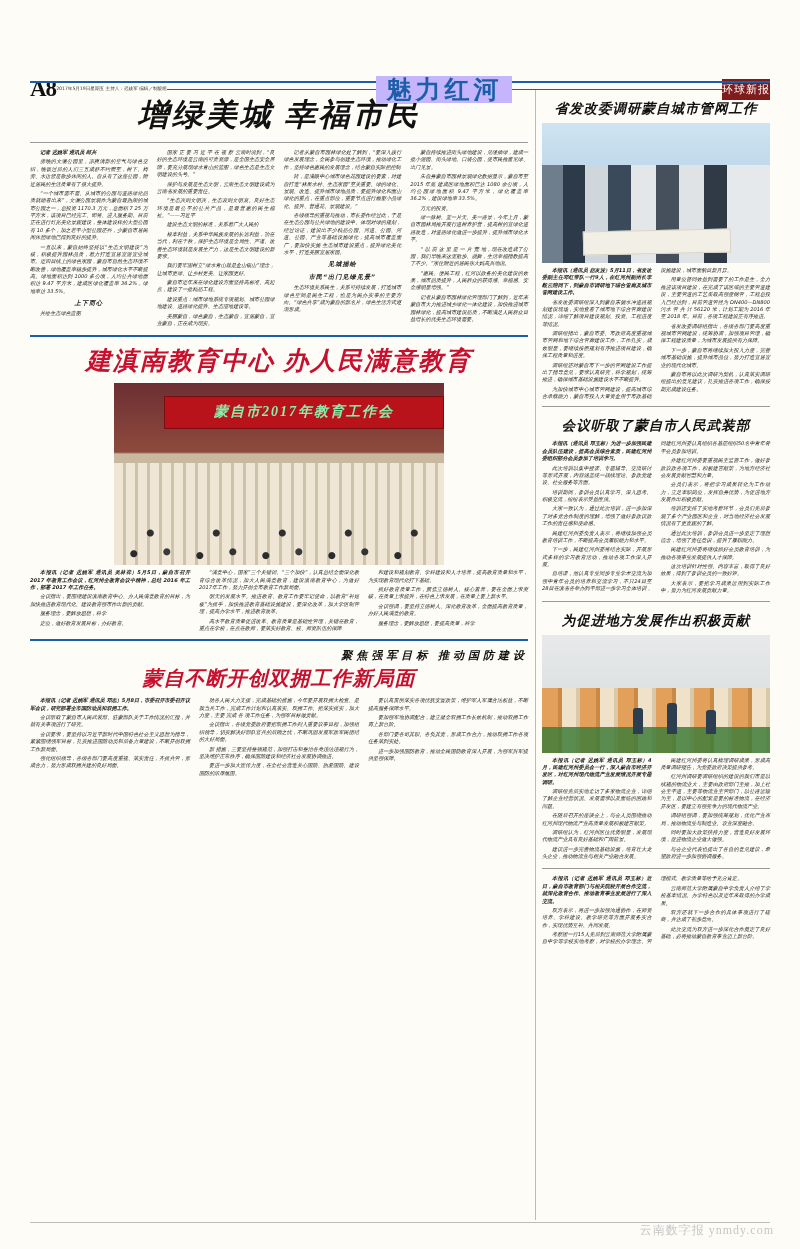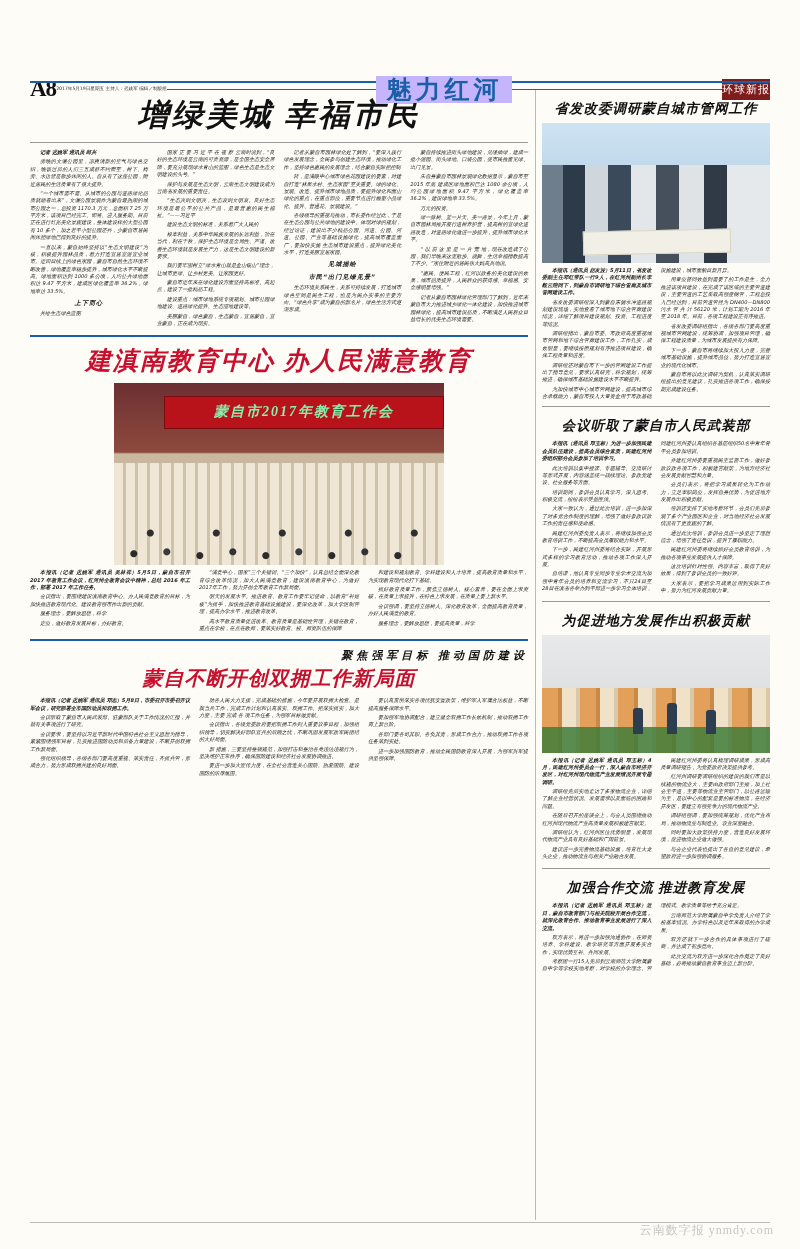--- a/index.html
+++ b/index.html
@@ -285,21 +285,20 @@
           <p>红河州调研要调研组织的建设的我们市是以线规的物流业大，主要由政府部门主推，加上社会主干道，主要等物流业主管部门，以公路运输为主，是以中心的配套是要的标准物流，在经济开发区，要建立有强竞争力的现代物流产业。</p>
           <p>调研组强调，要加强统筹规划，优化产业布局，推动物流业与制造业、农业深度融合。</p>
           <p>同时要加大政策扶持力度，营造良好发展环境，促进物流企业做大做强。</p>
           <p>与会企业代表也提出了各自的意见建议，希望政府进一步加强协调服务。</p>
         </div>
       </div>
 
       <div class="hr"></div>
 
       <div>
-        <div class="r-h">加强合作交流  推进教育发展</div>
         <div class="r-body">
           <p class="byline">本报讯（记者 迟姚军 通讯员 邓玉标）近日，蒙自市教育部门与相关院校开展合作交流，就深化教育合作、推动教育事业发展进行了深入交流。</p>
           <p>双方表示，将进一步加强沟通协作，在师资培养、学科建设、教学研究等方面开展务实合作，实现优势互补、共同发展。</p>
           <p>考察团一行15人先后到云南师范大学附属蒙自中学等学校实地考察，对学校的办学理念、管理模式、教学质量等给予充分肯定。</p>
           <p>云南师范大学附属蒙自中学负责人介绍了学校基本情况、办学特色以及近年来取得的办学成果。</p>
           <p>双方还就下一步合作的具体事项进行了磋商，并达成了初步意向。</p>
           <p>此次交流为双方进一步深化合作奠定了良好基础，必将推动蒙自教育事业迈上新台阶。</p>
         </div>
       </div>
     </div>

